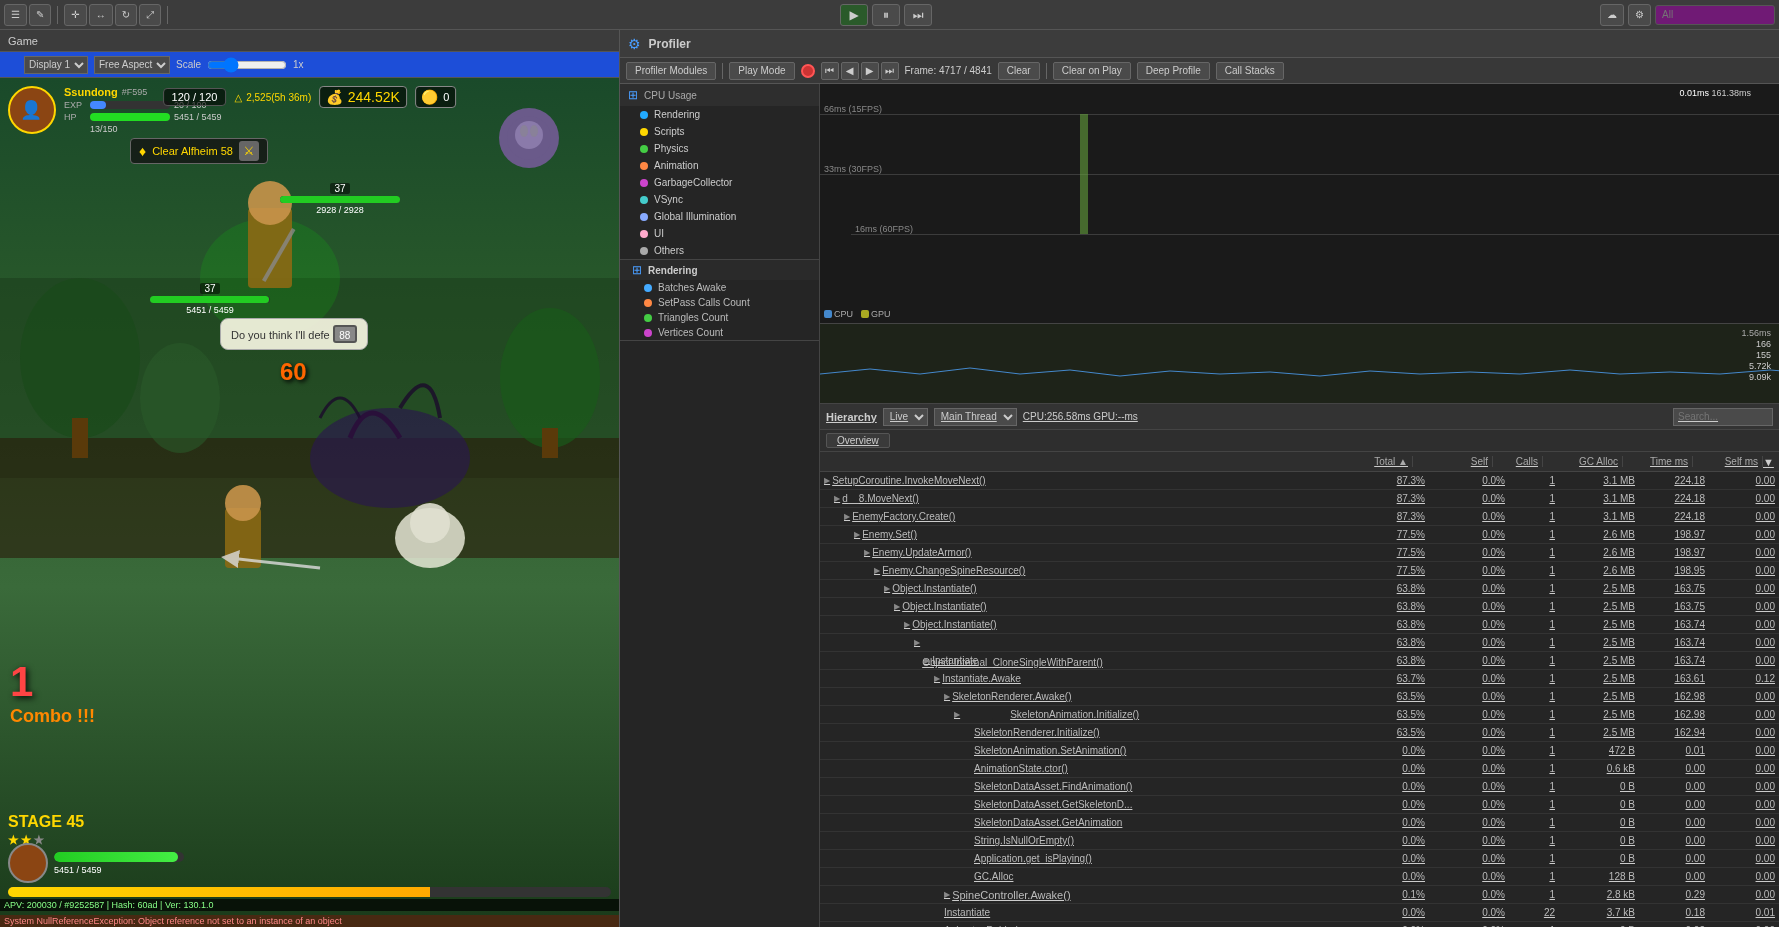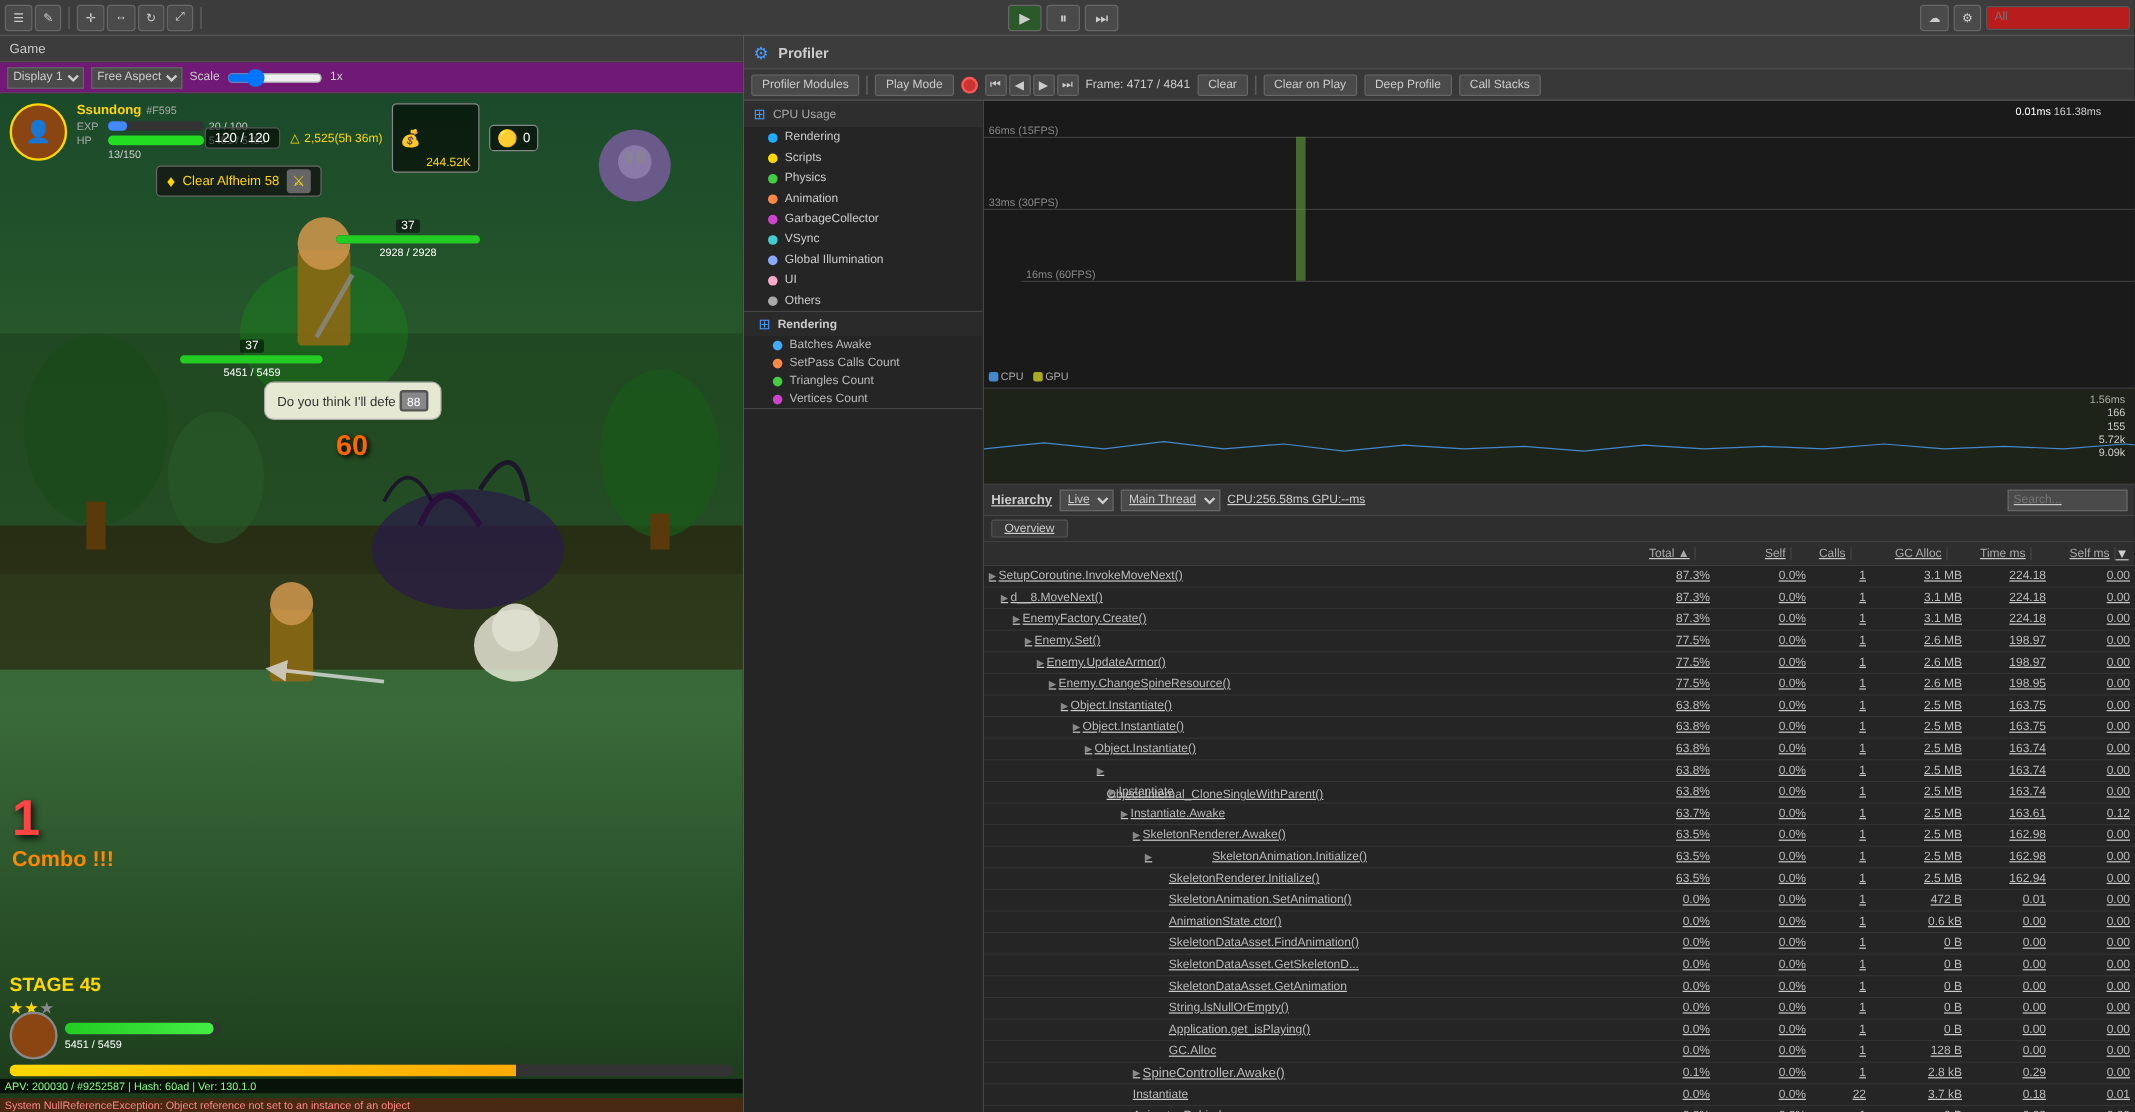--- a/index.html
+++ b/index.html
@@ -37,24 +37,24 @@
       background: #3c3c3c;
       display: flex;
       align-items: center;
       padding: 0 8px;
       border-bottom: 1px solid #555;
     }
     .game-tab-bar span { color: #ccc; font-size: 11px; }
 
     .game-controls {
       height: 26px;
-      background: #701a75;
-      display: flex;
-      align-items: center;
-      padding: 0 6px;
+      background: #1d4ed8;
+      display: flex;
+      align-items: center;
+      padding: 0 24px;
       gap: 6px;
       border-bottom: 1px solid #555;
       font-size: 10px;
     }
     .game-controls select {
       background: #4a4a4a;
       border: 1px solid #666;
       color: #ccc;
       font-size: 10px;
       height: 18px;
@@ -141,21 +141,21 @@
     .gold-display {
       display: flex;
       align-items: center;
       gap: 4px;
       background: rgba(0,0,0,0.6);
       border: 1px solid #888;
       padding: 2px 6px;
       border-radius: 4px;
     }
     .gold-icon { color: #ffd700; font-size: 14px; }
-    .gold-val { color: #ffd700; font-size: 10px; margin-top: 41px; }
+    .gold-val { color: #ffd700; font-size: 14px; }
     .coin-display {
       display: flex;
       align-items: center;
       gap: 4px;
       background: rgba(0,0,0,0.6);
       border: 1px solid #888;
       padding: 2px 6px;
       border-radius: 4px;
     }
     .coin-icon { color: #ffd700; font-size: 14px; }
@@ -524,21 +524,21 @@
       cursor: pointer;
       display: flex;
       align-items: center;
       justify-content: center;
       font-size: 12px;
     }
     .unity-play-btn.active { background: #2a5a2a; }
     .center-btns { margin: 0 auto; display: flex; gap: 4px; align-items: center; }
     .right-btns { display: flex; gap: 4px; align-items: center; }
     .search-bar {
-      background: #b91c1c;
+      background: #701a75;
       border: 1px solid #555;
       color: #ccc;
       height: 20px;
       padding: 0 6px;
       border-radius: 3px;
       font-size: 10px;
       width: 120px;
     }
   </style>
 </head>

